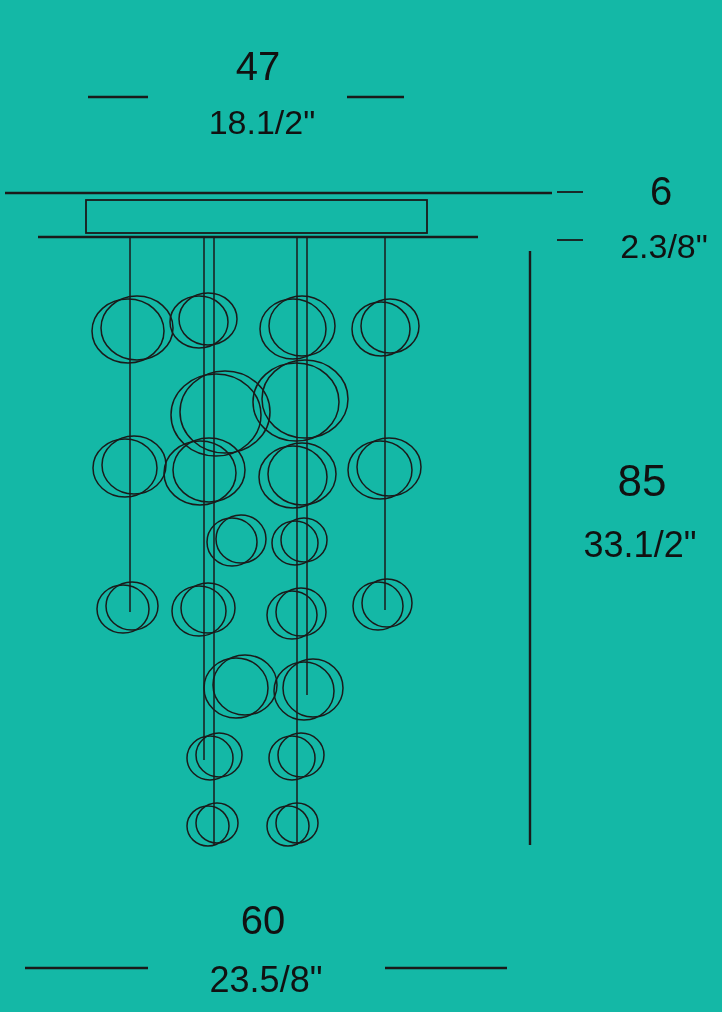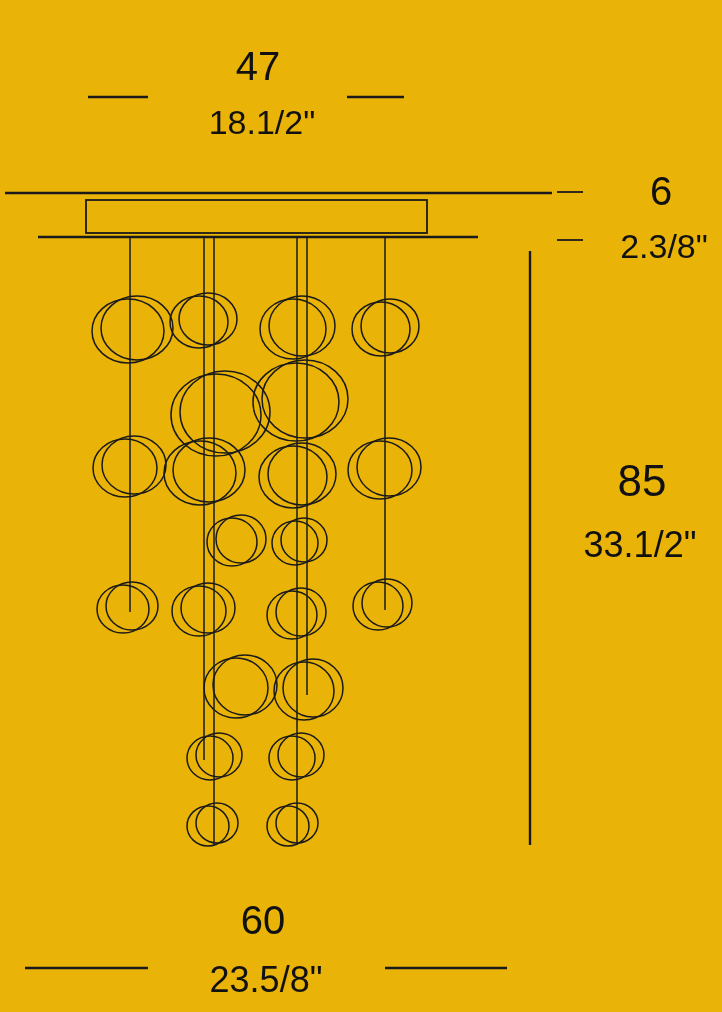--- a/index.html
+++ b/index.html
@@ -4,21 +4,21 @@
 <style>
   html, body {
     margin: 0;
     padding: 0;
     background: #ffffff;
   }
   .canvas {
     position: relative;
     width: 722px;
     height: 1012px;
-    background: #eab308;
+    background: #14b8a6;
     font-family: "Liberation Sans", sans-serif;
     overflow: hidden;
   }
   svg { display: block; }
   .dim-line  { stroke: #1a1a1a; stroke-width: 2.4; }
   .thin-line { stroke: #1a1a1a; stroke-width: 1.8; }
   .plate     { fill: none; stroke: #1a1a1a; stroke-width: 1.8; }
   .dim-text  {
     fill: #111111;
     font-family: "Liberation Sans", sans-serif;

